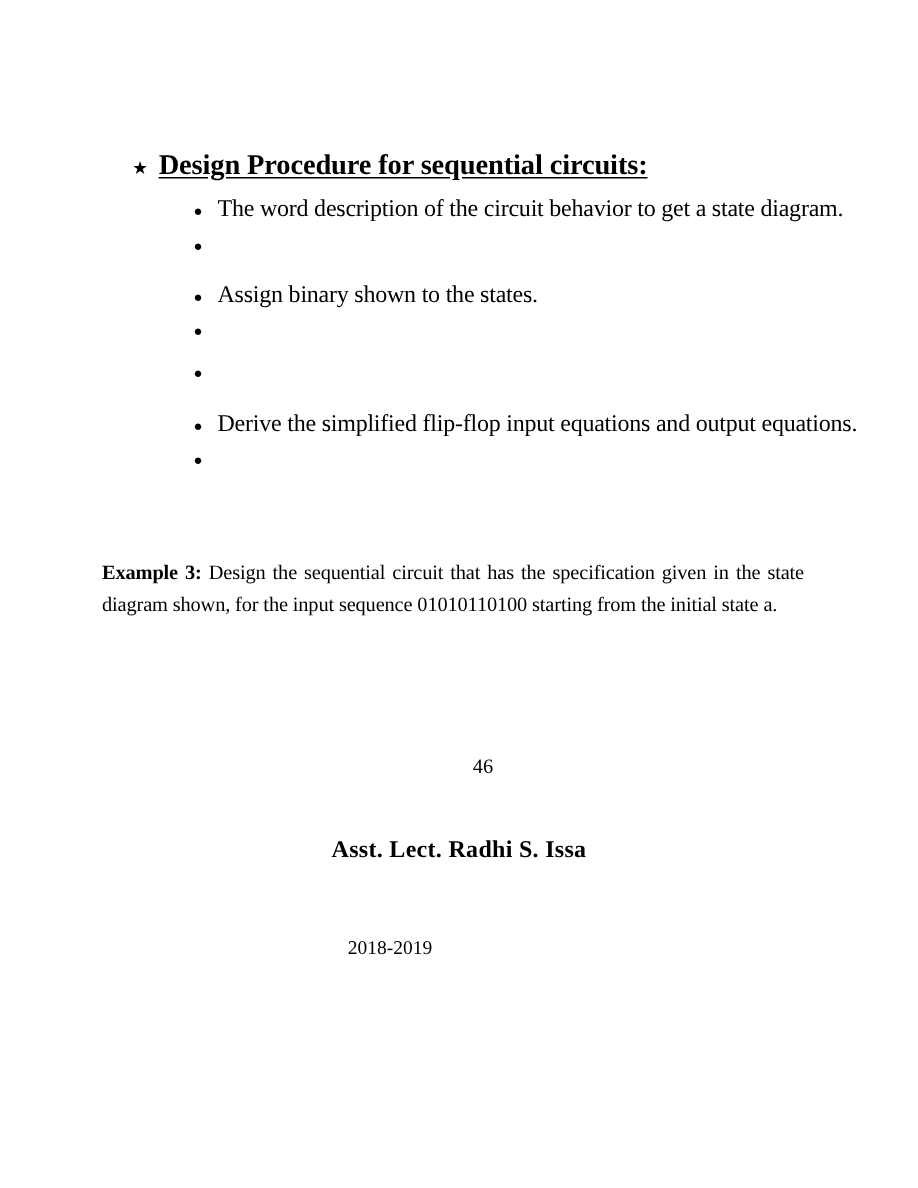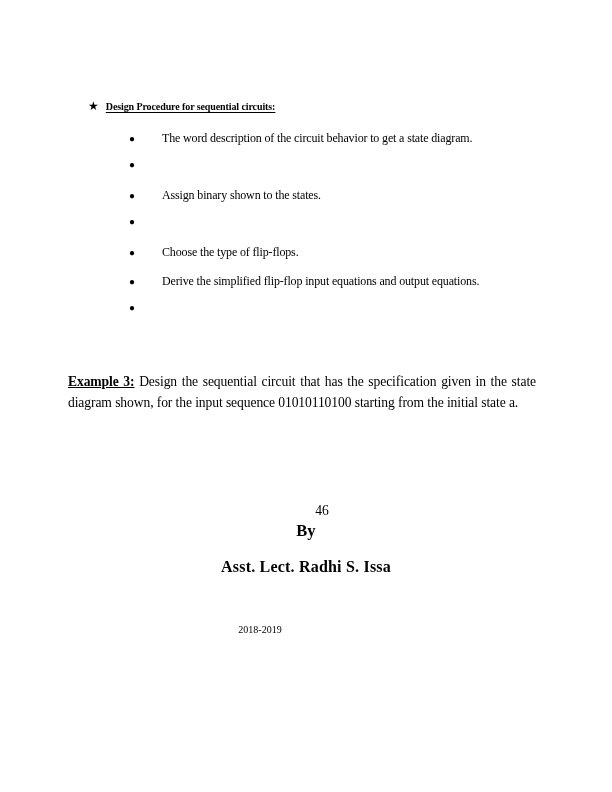--- a/index.html
+++ b/index.html
@@ -27,21 +27,21 @@
     align-items: baseline;
     white-space: nowrap;
   }
   .star-icon {
     font-size: 12px;
     line-height: 1;
     color: #000;
     margin-right: 7px;
   }
   .heading-text {
-    font-size: 10px;
+    font-size: 19px;
     font-weight: bold;
     text-decoration: underline;
     text-underline-offset: 2px;
     letter-spacing: -0.1px;
   }
 
   
   .bullet-list {
     position: absolute;
     left: 129px;
@@ -55,39 +55,37 @@
     white-space: nowrap;
   }
   .bullet-dot {
     font-size: 10px;
     line-height: 1;
     width: 16px;
     flex: 0 0 16px;
     color: #000;
   }
   .bullet-label {
-    font-size: 12px;
+    font-size: 16px;
     letter-spacing: -0.15px;
-    margin-left: 17px;
   }
 
   
   .example-block {
     position: absolute;
     left: 68px;
     top: 357px;
     width: 468px;
     text-align: justify;
     font-size: 13.6px;
     line-height: 21.5px;
     letter-spacing: -0.1px;
   }
   .example-block .example-tag {
     font-weight: bold;
-    text-decoration: underline;
   }
 
   
   .page-number {
     position: absolute;
     left: 16px;
     top: 455px;
     width: 612px;
     text-align: center;
     font-size: 13.6px;
@@ -113,21 +111,21 @@
     font-size: 16px;
     font-weight: bold;
     letter-spacing: 0.2px;
   }
   .academic-year {
     position: absolute;
     left: 0;
     top: 624px;
     width: 520px;
     text-align: center;
-    font-size: 10px;
+    font-size: 13px;
   }
 </style>
 </head>
 <body>
 
 <div class="page">
 
   <div class="heading-row">
     <span class="star-icon">★</span>
     <span class="heading-text">Design Procedure for sequential circuits:</span>
@@ -148,35 +146,33 @@
       <span class="bullet-dot">●</span>
       <span class="bullet-label">Assign binary shown to the states.</span>
     </div>
 
     <div class="bullet-item">
       <span class="bullet-dot">●</span>
     </div>
 
     <div class="bullet-item">
       <span class="bullet-dot">●</span>
-      <span class="bullet-label">Choose the type of flip-flops.</span>
     </div>
 
     <div class="bullet-item">
       <span class="bullet-dot">●</span>
       <span class="bullet-label">Derive the simplified flip-flop input equations and output equations.</span>
     </div>
 
     <div class="bullet-item">
       <span class="bullet-dot">●</span>
     </div>
 
   </div>
 
   <p class="example-block"><span class="example-tag">Example 3:</span><span> Design the sequential circuit that has the specification given in the state diagram shown, for the input sequence 01010110100 starting from the initial state a.</span></p>
 
   <div class="page-number">46</div>
 
-  <div class="by-label">By</div>
   <div class="author-name">Asst. Lect. Radhi S. Issa</div>
   <div class="academic-year">2018-2019</div>
 
 </div>
 
 </body></html>

